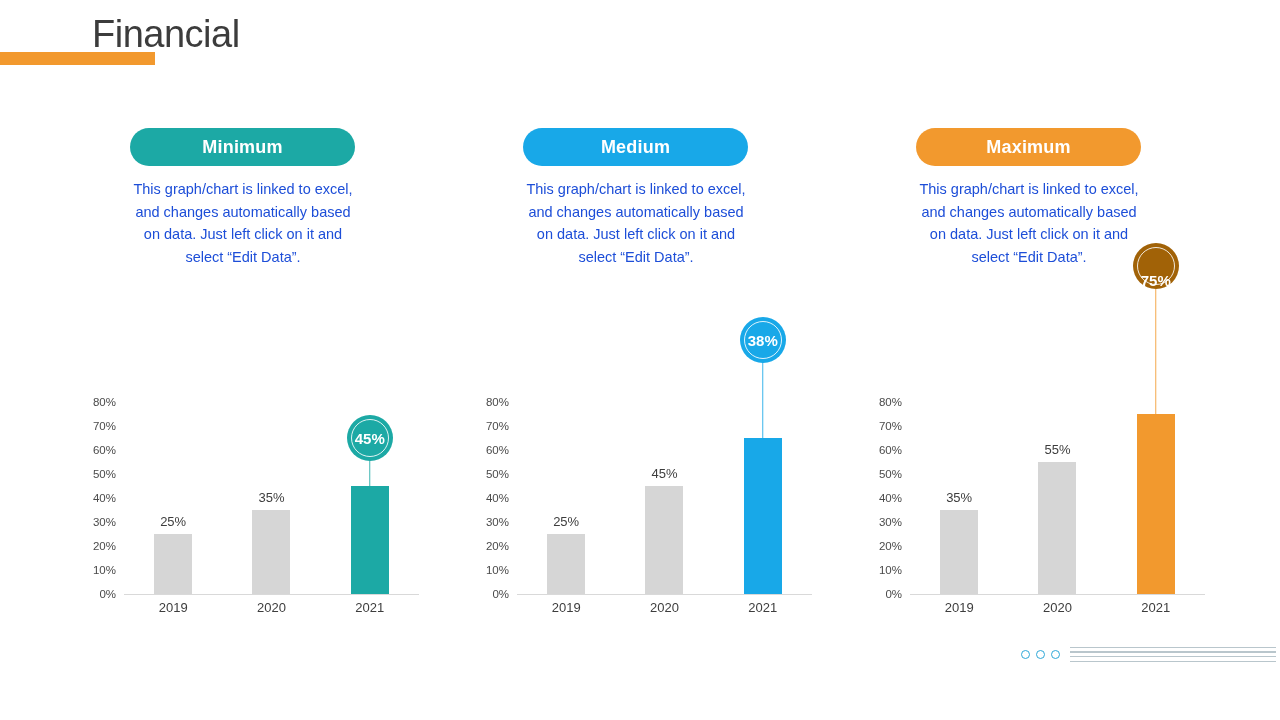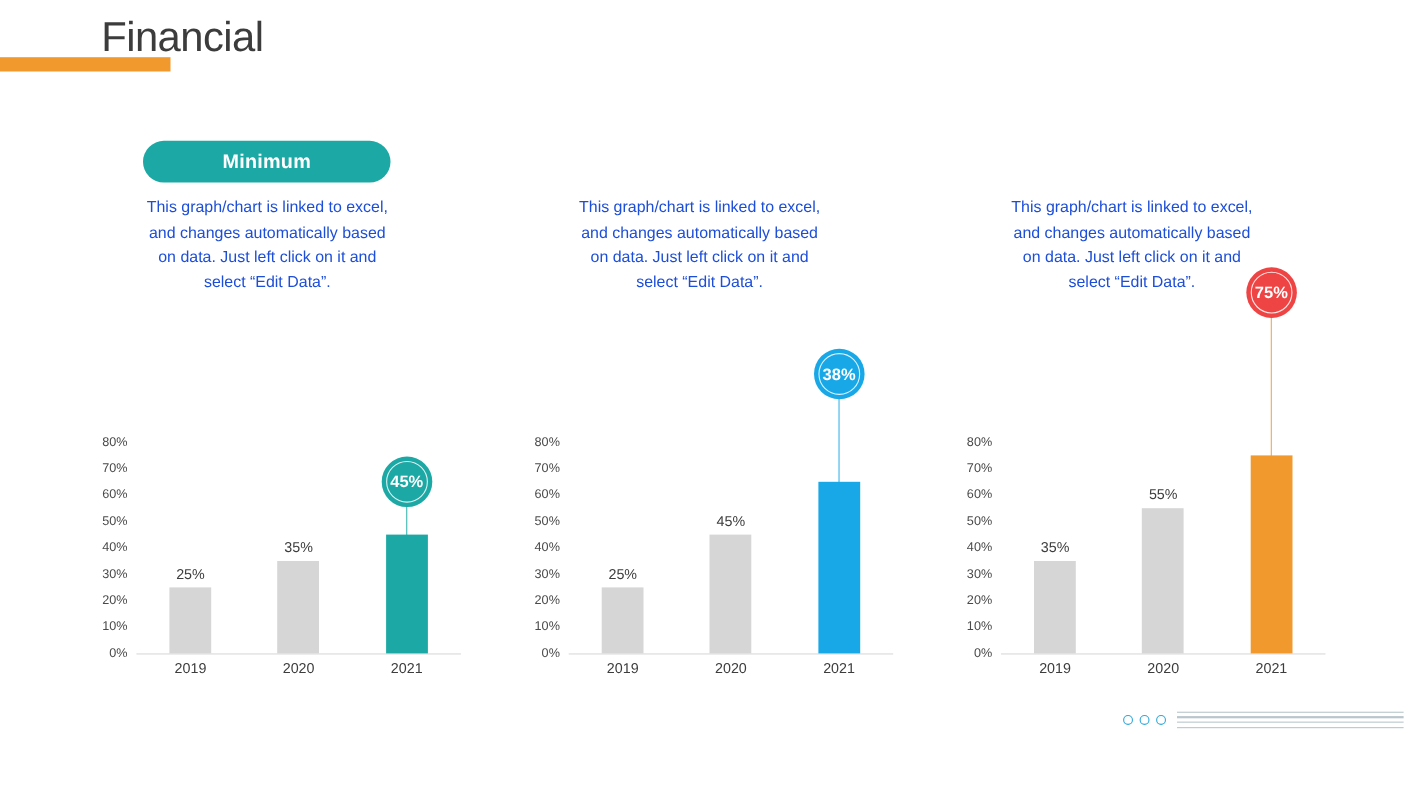--- a/index.html
+++ b/index.html
@@ -148,20 +148,23 @@
           <div class="badge" style="background: rgb(28, 169, 165); bottom: 134px;">
             <span>45%</span>
           </div>
           <div class="x-label">2021</div>
         </div>
       </div>
   </div>
 </div>
 
 <div class="column" id="col-1">
+  <div class="pill" style="background: rgb(24, 168, 232);">
+    <span>Medium</span>
+  </div>
   <div class="desc">This graph/chart is linked to excel, and changes automatically based on data. Just left click on it and select “Edit Data”.</div>
   <div class="chart">
     <div class="y-axis">
         <div class="y-label" style="top: 201px;">0%</div>
         <div class="y-label" style="top: 177px;">10%</div>
         <div class="y-label" style="top: 153px;">20%</div>
         <div class="y-label" style="top: 129px;">30%</div>
         <div class="y-label" style="top: 105px;">40%</div>
         <div class="y-label" style="top: 81px;">50%</div>
         <div class="y-label" style="top: 57px;">60%</div>
@@ -186,20 +189,23 @@
           <div class="badge" style="background: rgb(24, 168, 232); bottom: 232px;">
             <span>38%</span>
           </div>
           <div class="x-label">2021</div>
         </div>
       </div>
   </div>
 </div>
 
 <div class="column" id="col-2">
+  <div class="pill" style="background: rgb(242, 153, 46);">
+    <span>Maximum</span>
+  </div>
   <div class="desc">This graph/chart is linked to excel, and changes automatically based on data. Just left click on it and select “Edit Data”.</div>
   <div class="chart">
     <div class="y-axis">
         <div class="y-label" style="top: 201px;">0%</div>
         <div class="y-label" style="top: 177px;">10%</div>
         <div class="y-label" style="top: 153px;">20%</div>
         <div class="y-label" style="top: 129px;">30%</div>
         <div class="y-label" style="top: 105px;">40%</div>
         <div class="y-label" style="top: 81px;">50%</div>
         <div class="y-label" style="top: 57px;">60%</div>
@@ -214,21 +220,21 @@
           <div class="x-label">2019</div>
         </div>
         <div class="bar-slot s1">
           <div class="bar" style="height: 132px; background: rgb(214, 214, 214);"></div>
           <div class="bar-value" style="bottom: 138px;">55%</div>
           <div class="x-label">2020</div>
         </div>
         <div class="bar-slot s2">
           <div class="bar" style="height: 180px; background: rgb(242, 153, 46);"></div>
           <div class="connector" style="bottom: 180px; height: 128px; background: rgb(242, 153, 46); opacity: 0.85;"></div>
-          <div class="badge" style="background: #ef4444; bottom: 306px;">
+          <div class="badge" style="background: #a16207; bottom: 306px; align-items: flex-end;">
             <span>75%</span>
           </div>
           <div class="x-label">2021</div>
         </div>
       </div>
   </div>
 </div>
 
 <div id="deco">
   <div class="dots" style="display:flex;align-items:center;">

